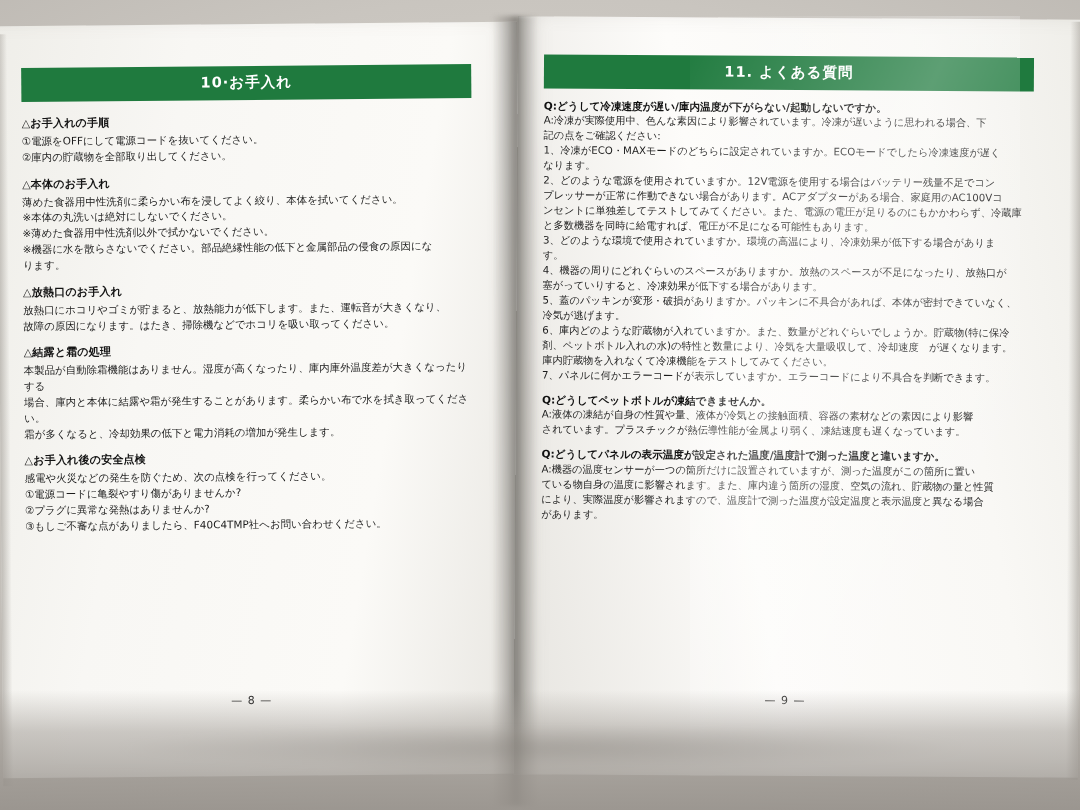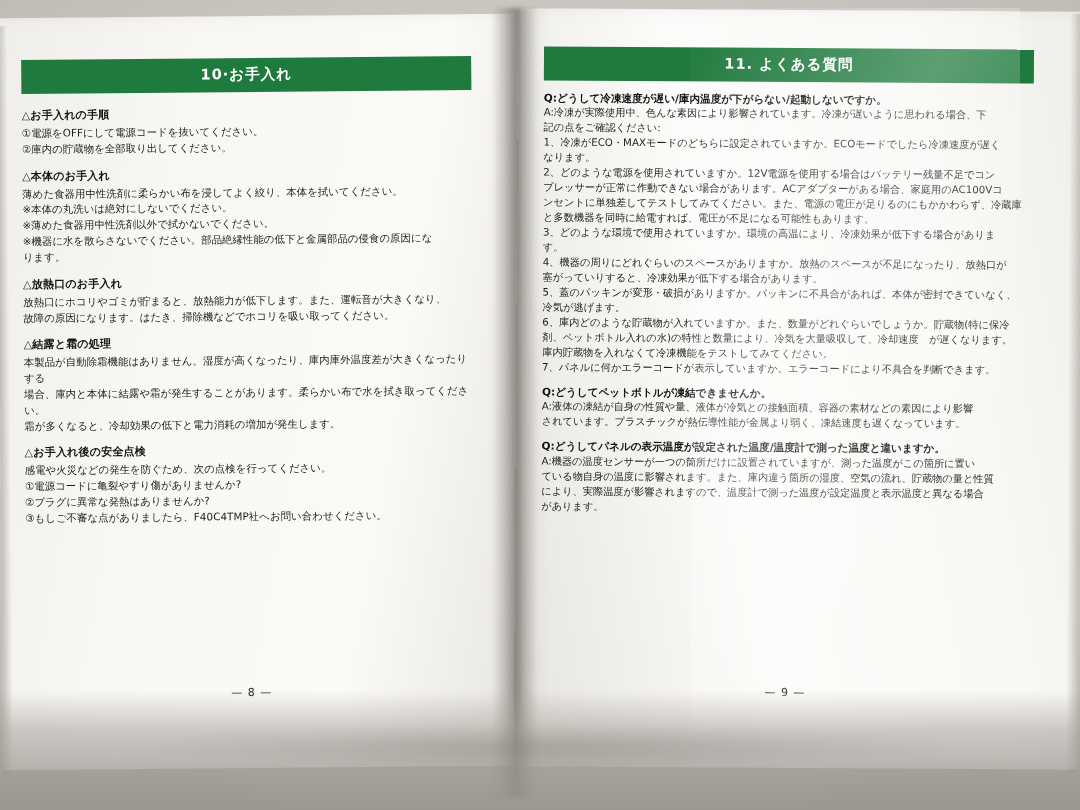--- a/index.html
+++ b/index.html
@@ -13,21 +13,21 @@
   #stage {
     position: relative;
     width: 1080px; height: 810px;
     background: radial-gradient(ellipse 120% 90% at 50% 40%, #d8d4ce 0%, #c9c5bf 45%, #a9a49e 100%);
     overflow: hidden;
   }
 
   
   .book {
     position: absolute;
-    left: 0; top: 8px;
+    left: 0; top: 16px;
     width: 1080px; height: 760px;
   }
 
   .page {
     position: absolute;
     background: #f7f6f2;
   }
 
   
   .page-left {

